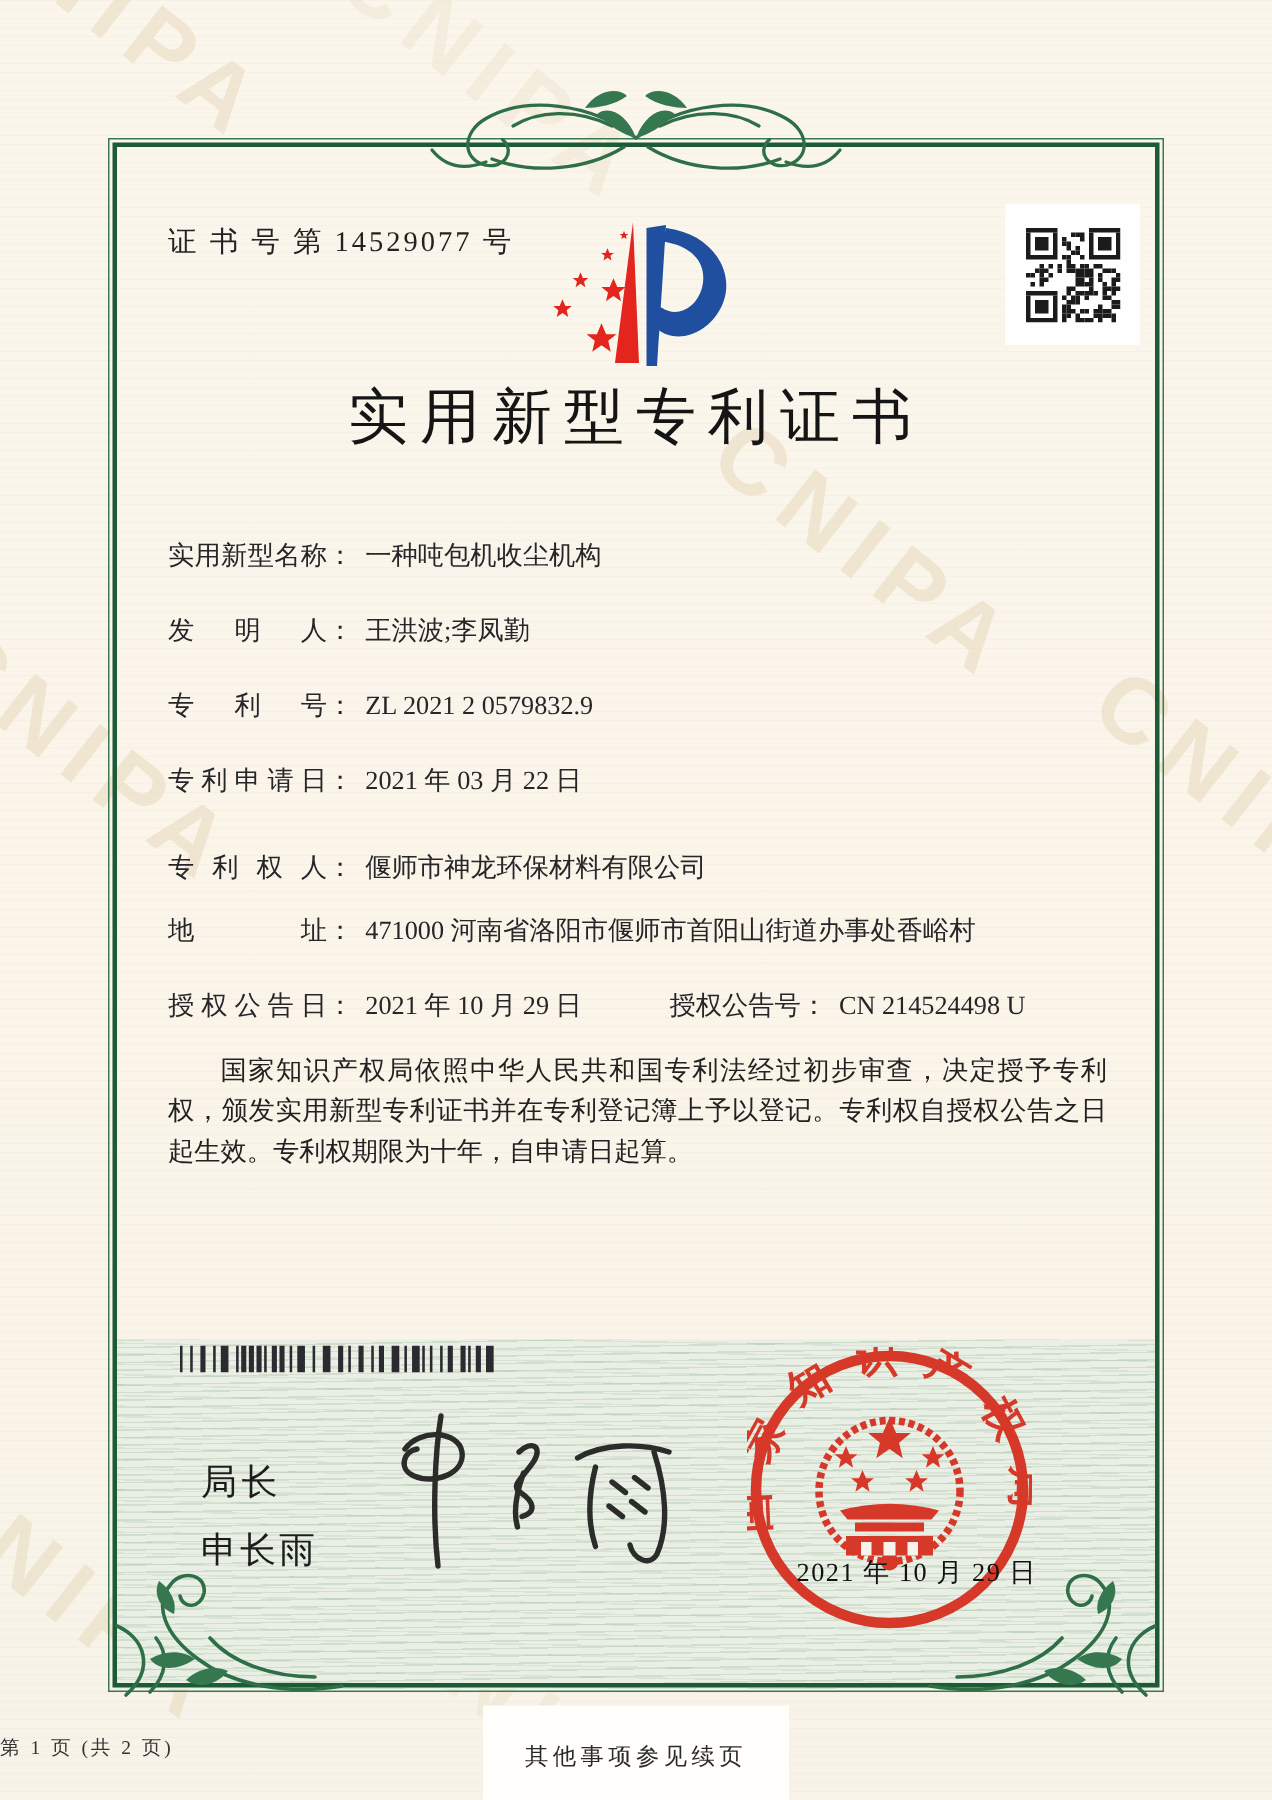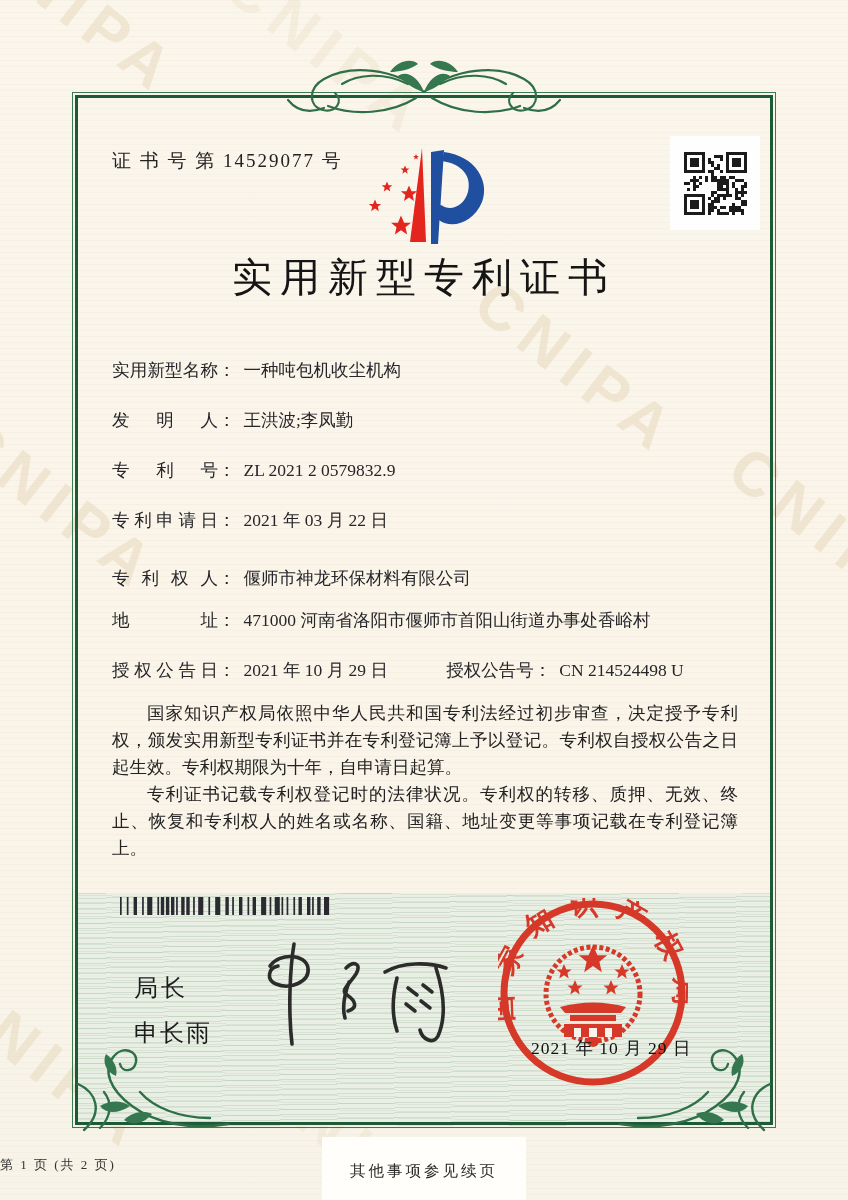--- a/index.html
+++ b/index.html
@@ -332,21 +332,20 @@
       <span class="flabel">地址</span><span>：</span><span class="fvalue">471000 河南省洛阳市偃师市首阳山街道办事处香峪村</span>
     </div>
     <div class="frow r6">
       <span><span class="flabel">授权公告日</span><span>：</span><span class="fvalue">2021 年 10 月 29 日</span></span>
       <span class="pair2"><span>授权公告号</span><span>：</span><span class="fvalue">CN 214524498 U</span></span>
     </div>
   </div>
 
   <div class="body-text">
     <p>国家知识产权局依照中华人民共和国专利法经过初步审查，决定授予专利权，颁发实用新型专利证书并在专利登记簿上予以登记。专利权自授权公告之日起生效。专利权期限为十年，自申请日起算。</p>
-    <p>专利证书记载专利权登记时的法律状况。专利权的转移、质押、无效、终止、恢复和专利权人的姓名或名称、国籍、地址变更等事项记载在专利登记簿上。</p>
   </div>
 
   <div class="barcode">
     <svg id="barcode-svg" width="216" height="18" viewBox="0 0 216 18" fill="#2a2a30">
         <rect x="0" y="0" width="1.7" height="18"></rect>
         <rect x="6.8" y="0" width="1.7" height="18"></rect>
         <rect x="13.6" y="0" width="3.4" height="18"></rect>
         <rect x="22.1" y="0" width="1.7" height="18"></rect>
         <rect x="27.2" y="0" width="5.1" height="18"></rect>
         <rect x="37.4" y="0" width="1.7" height="18"></rect>

